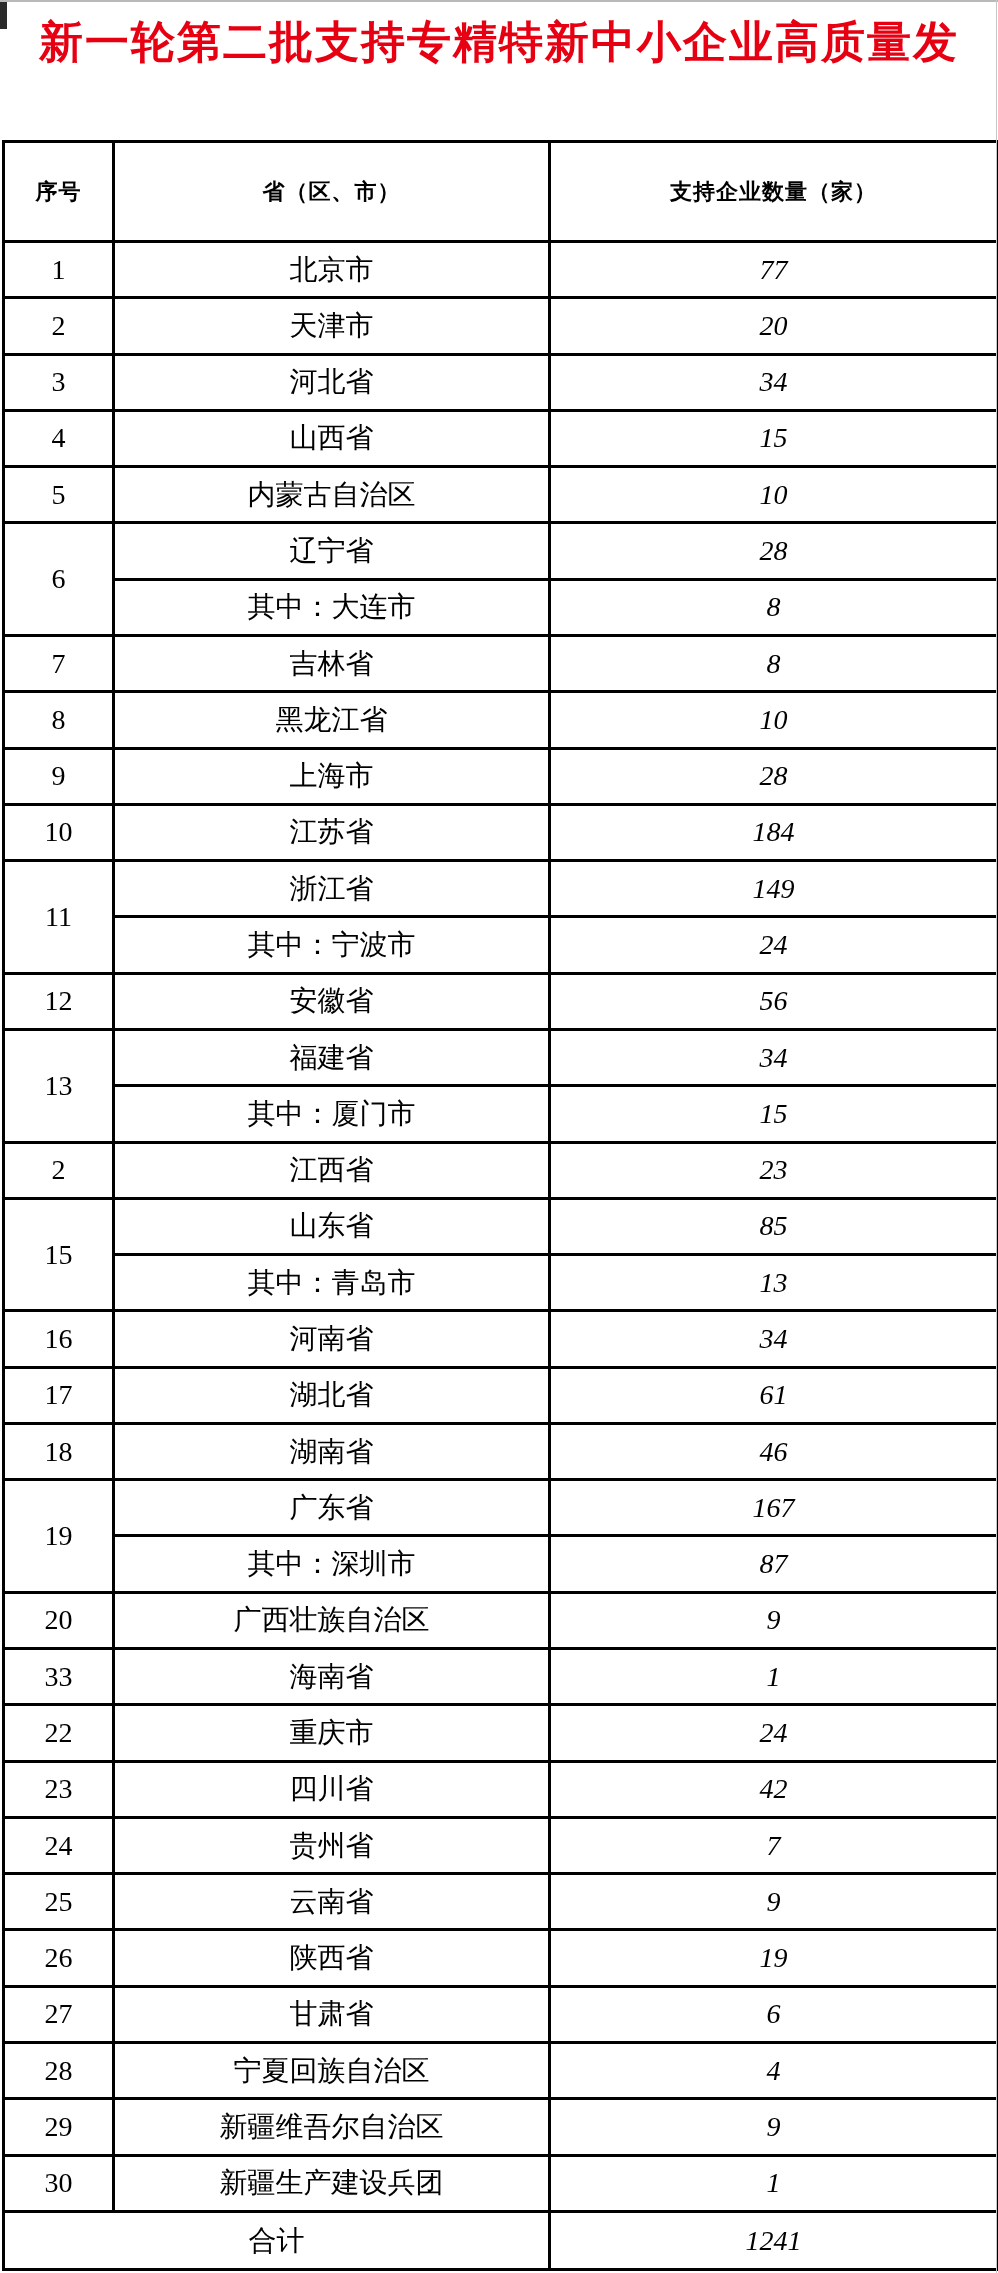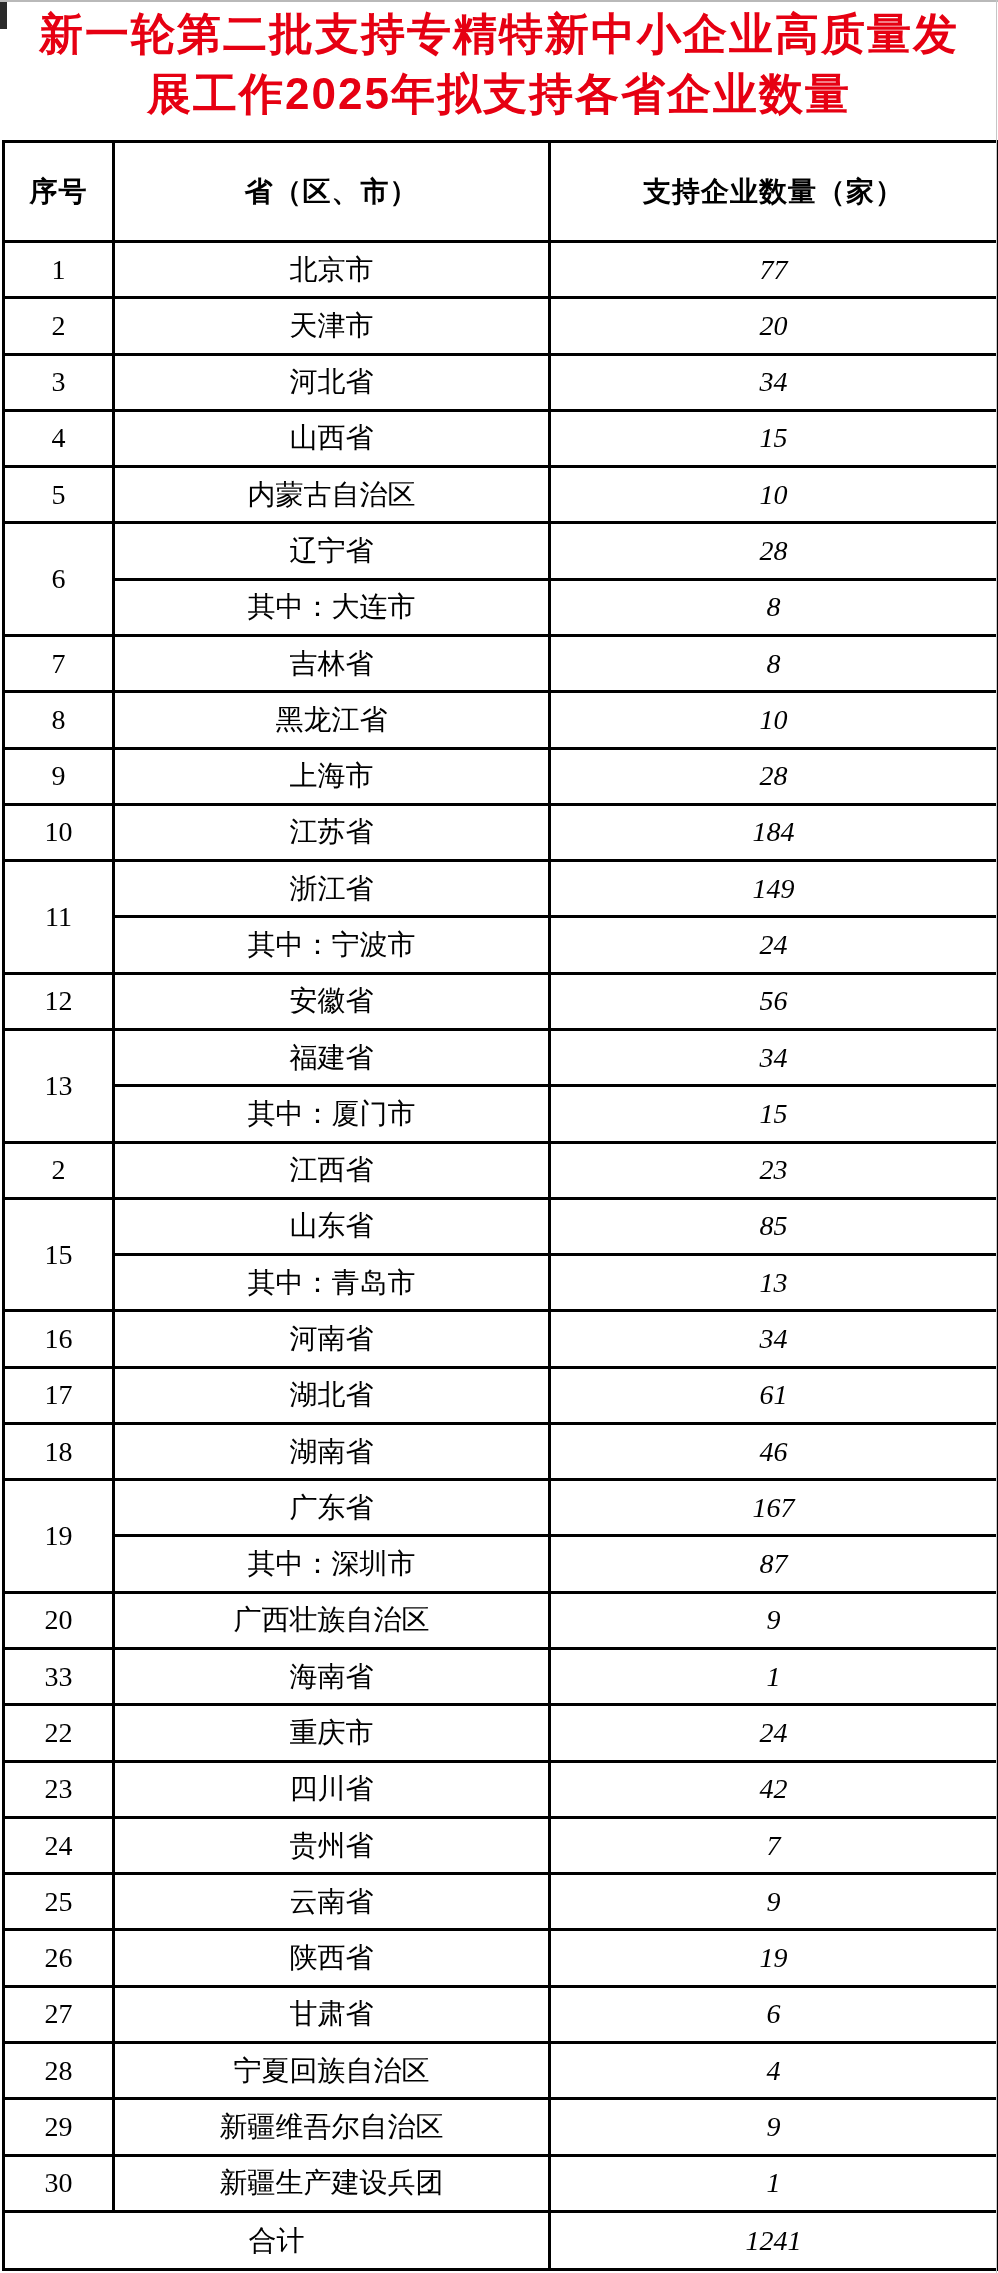--- a/index.html
+++ b/index.html
@@ -32,21 +32,21 @@
   .corner-mark {
     position: absolute;
     top: 2px; left: 0;
     width: 7px; height: 27px;
     background: #2b2b2b;
   }
   
   .title {
     box-sizing: border-box;
     height: 140px;
-    padding-top: 4px;
+    padding-top: 12px;
     text-align: center;
     font-family: "Liberation Sans", "DejaVu Sans", sans-serif;
     font-weight: bold;
     font-size: 44px;
     line-height: 60px;
     letter-spacing: 2px;
     color: #e60012;
   }
   
   table.support {
@@ -66,41 +66,40 @@
     vertical-align: middle;
     padding: 0;
     overflow: hidden;
   }
   table.support thead tr { height: 100px; }
   table.support tbody tr { height: 56px; }
   table.support tfoot tr { height: 58px; }
   table.support th {
     font-family: Liberation Mono, monospace;
     font-weight: bold;
-    font-size: 28px;
+    font-size: 22px;
     letter-spacing: 1px;
   }
   table.support td {
     font-family: "Liberation Serif", "DejaVu Serif", serif;
     font-size: 28px;
   }
   td.c-no { font-size: 30px; }
   td.c-count { font-size: 30px; font-style: italic; }
 </style>
 </head>
 <body>
 
 <div class="page">
   <div class="edge-top"></div>
   <div class="edge-right"></div>
   <div class="corner-mark"></div>
 
   <div class="title">
     <div>新一轮第二批支持专精特新中小企业高质量发</div>
-    <div>展工作2025年拟支持各省企业数量</div>
   </div>
 
   <table class="support">
     <colgroup>
       <col class="c1">
         <col class="c2">
         <col class="c3">
     </colgroup>
     <thead>
       <tr>

